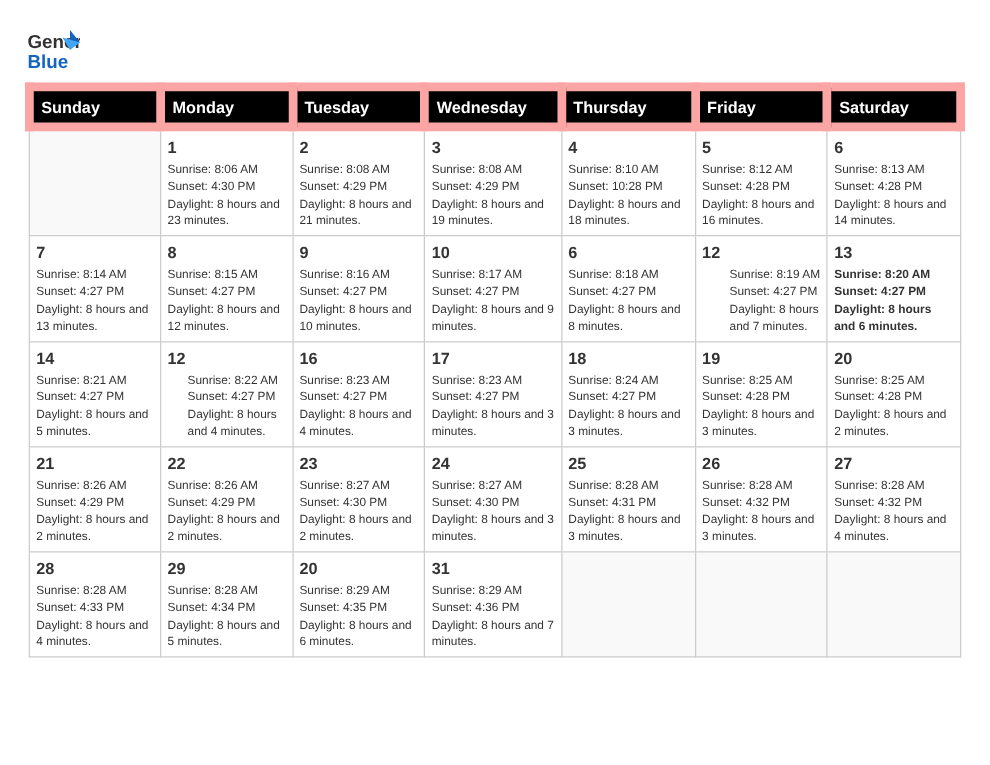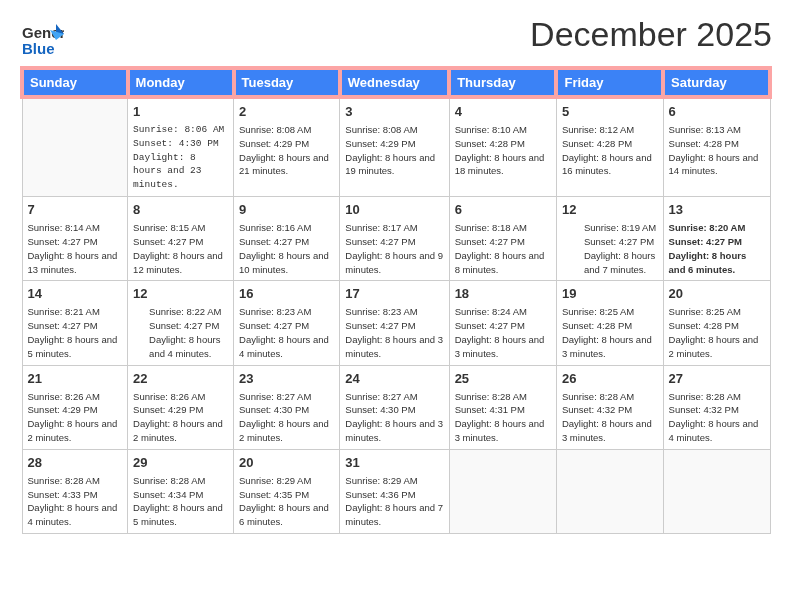--- a/index.html
+++ b/index.html
@@ -33,27 +33,27 @@
       font-size: 14px;
       color: #555;
       margin-top: 2px;
     }
     .calendar {
       width: 100%;
       border-collapse: collapse;
       margin-top: 6px;
     }
     .calendar th {
-      background: #3b82f6;
+      background: #000000;
       color: #fff;
       font-size: 13px;
       font-weight: 600;
       padding: 5px 6px;
       text-align: left;
-      border: 4px solid #fca5a5;
+      border: 7px solid #fca5a5;
       margin-top: 36px;
     }
     .calendar td {
       border: 1px solid #ccc;
       vertical-align: top;
       padding: 4px 5px;
       width: 113px;
       min-height: 80px;
       font-size: 10px;
       color: #333;
@@ -90,61 +90,60 @@
       <svg class="logo-svg" width="44" height="44" viewBox="0 0 44 44">
 
         <text x="2" y="22" font-size="15" font-weight="bold" fill="#333" font-family="Arial">General</text>
         <text x="2" y="38" font-size="15" font-weight="bold" fill="#1565c0" font-family="Arial">Blue</text>
 
         <polygon points="36,8 44,18 36,18" fill="#1565c0"></polygon>
         <polygon points="30,14 44,18 36,24" fill="#42a5f5"></polygon>
       </svg>
     </div>
     <div class="title-block">
-      <div class="month-title">December 2025</div>
     </div>
   </div>
 
   <table class="calendar">
     <thead>
       <tr>
       <th>Sunday</th>
           <th>Monday</th>
           <th>Tuesday</th>
           <th>Wednesday</th>
           <th>Thursday</th>
           <th>Friday</th>
           <th>Saturday</th>
         </tr>
     </thead>
     <tbody id="calendar-body">
     <tr>
           <td class="empty-cell"></td>
           <td>
             <span class="day-number">1</span>
-            <div class="day-info" style="white-space: pre-line; font-family: Liberation Mono, monospace;">Sunrise: 8:06 AM
+            <div class="day-info" style="white-space: pre-line;">Sunrise: 8:06 AM
 Sunset: 4:30 PM
 Daylight: 8 hours and 23 minutes.</div>
           </td>
           <td>
             <span class="day-number">2</span>
             <div class="day-info" style="white-space: pre-line;">Sunrise: 8:08 AM
 Sunset: 4:29 PM
 Daylight: 8 hours and 21 minutes.</div>
           </td>
           <td>
             <span class="day-number">3</span>
             <div class="day-info" style="white-space: pre-line;">Sunrise: 8:08 AM
 Sunset: 4:29 PM
 Daylight: 8 hours and 19 minutes.</div>
           </td>
           <td>
             <span class="day-number">4</span>
             <div class="day-info" style="white-space: pre-line;">Sunrise: 8:10 AM
-Sunset: 4:28 PM
+Sunset: 10:28 PM
 Daylight: 8 hours and 18 minutes.</div>
           </td>
           <td>
             <span class="day-number">5</span>
             <div class="day-info" style="white-space: pre-line;">Sunrise: 8:12 AM
 Sunset: 4:28 PM
 Daylight: 8 hours and 16 minutes.</div>
           </td>
           <td>
             <span class="day-number">6</span>

